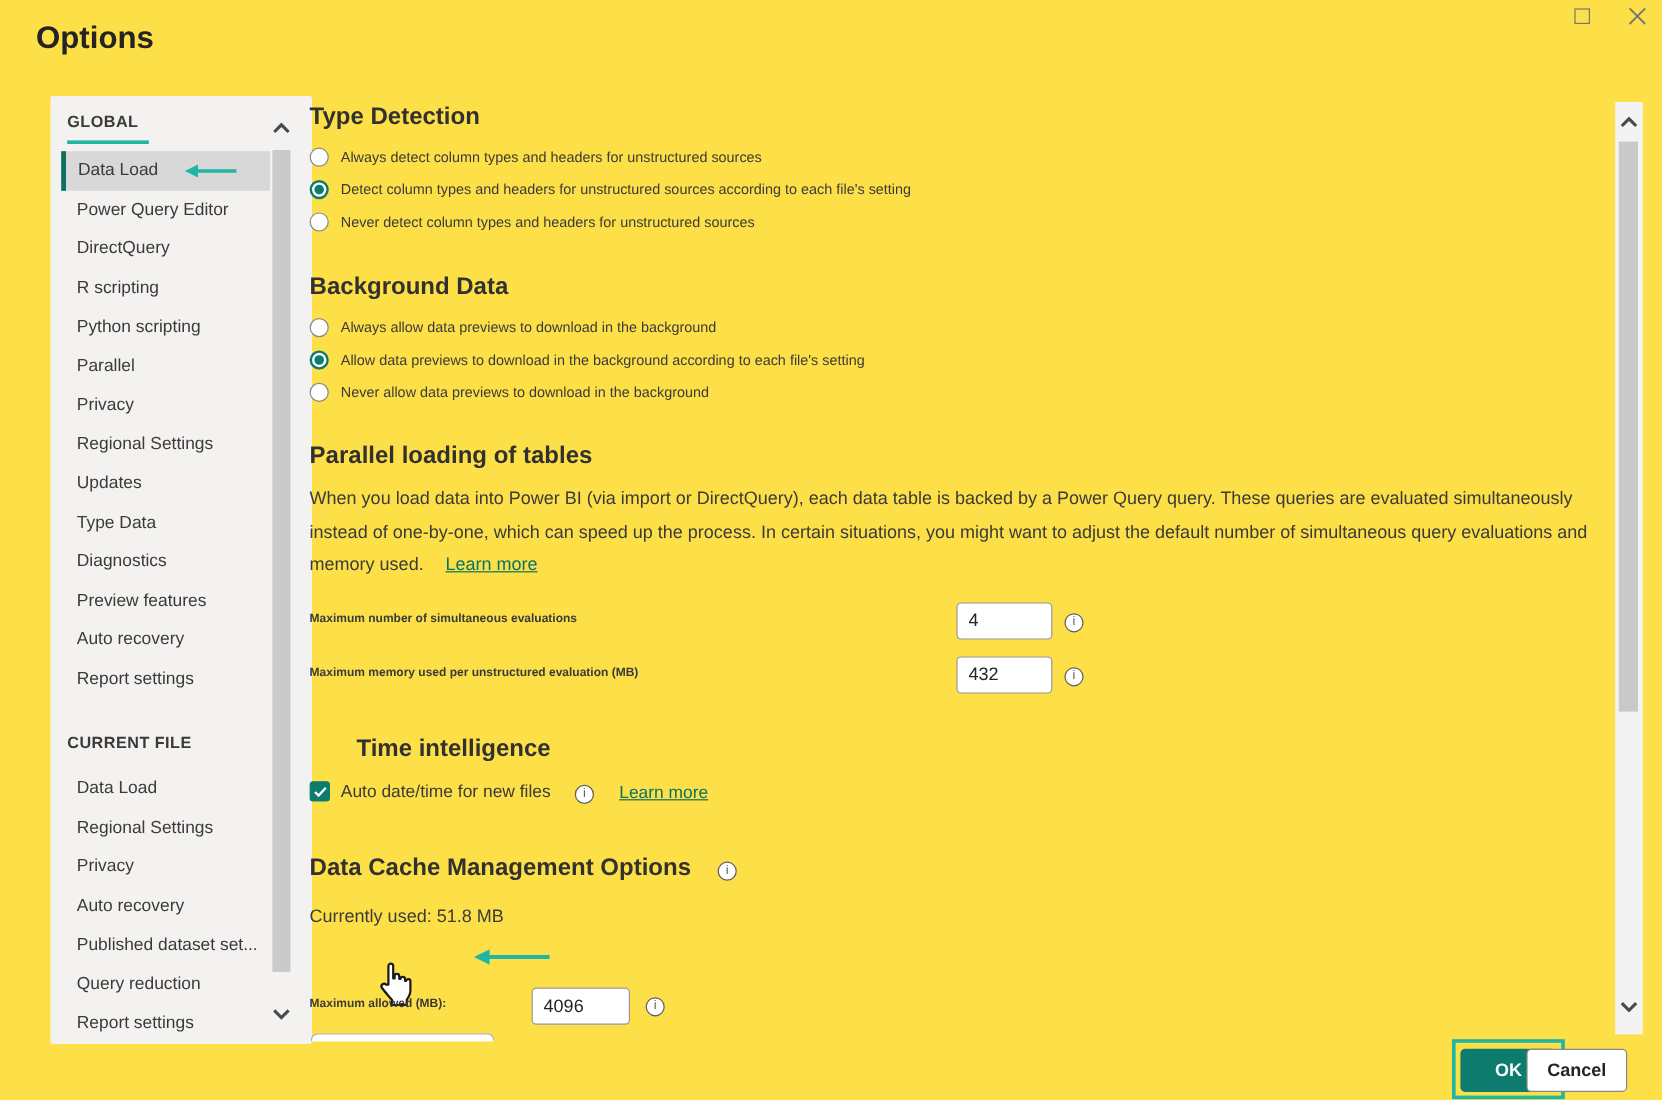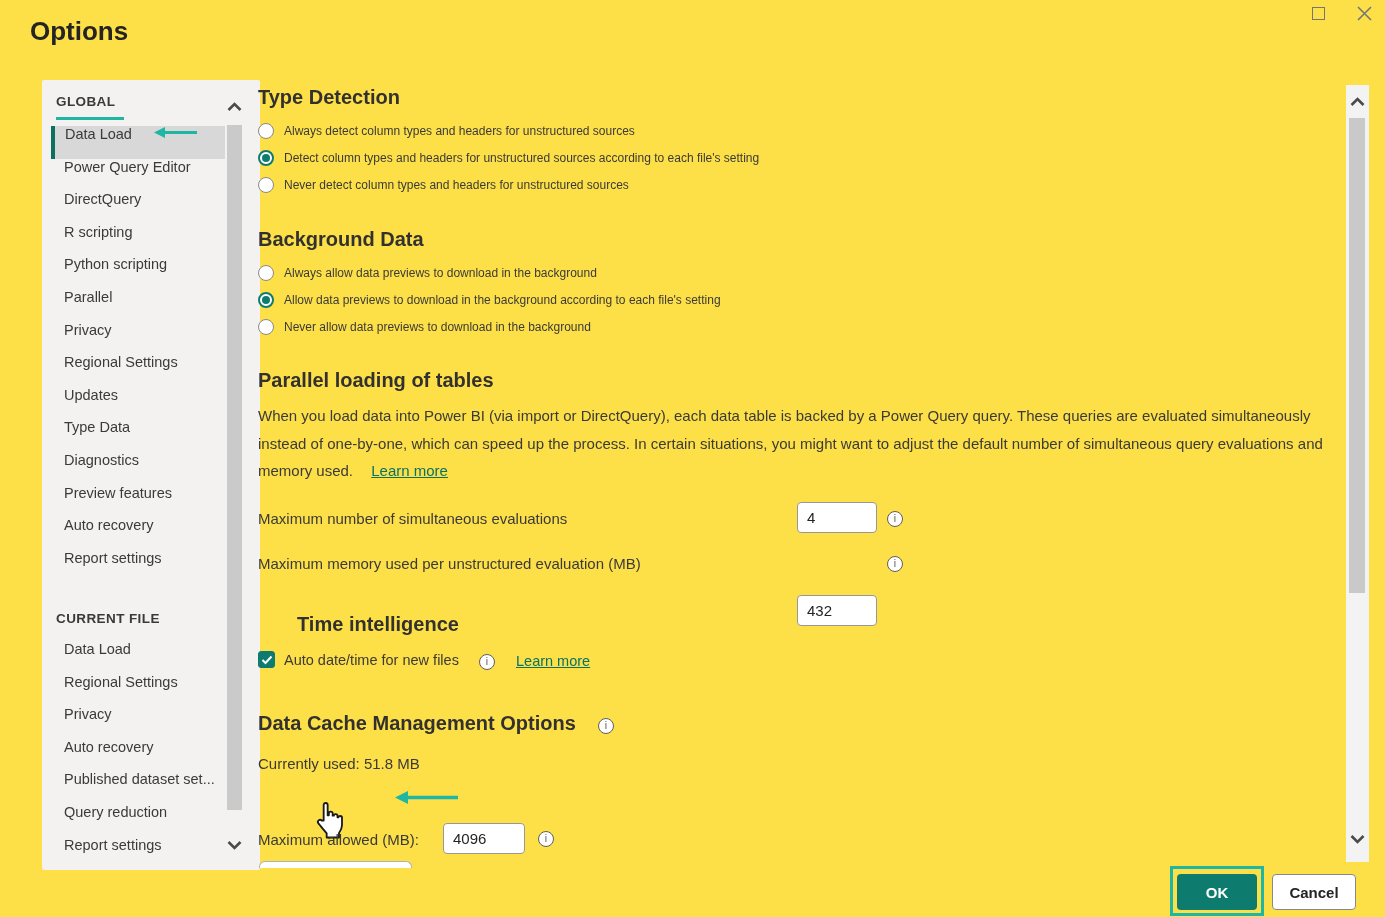--- a/index.html
+++ b/index.html
@@ -10,38 +10,38 @@
   
   .win-title { position:absolute; left:30px; top:16px; font-size:26px; font-weight:700; color:#252423; }
   .win-controls { position:absolute; right:8px; top:0; display:flex; gap:20px; align-items:center; }
   .win-btn { width:26px; height:26px; display:flex; align-items:center; justify-content:center; cursor:pointer; }
 
   
   .sidebar { position:absolute; left:32px; top:80px; width:218px; height:790px; background:#f3f2f1; border-radius:2px;margin-left:10px; }
   .sb-head { position:absolute; left:14px; font-size:13.5px; font-weight:700; letter-spacing:.4px; color:#3b3a39; }
   .sb-underline { position:absolute; left:14px; top:37px; width:68px; height:3px; background:var(--accent); }
   .sb-list { position:absolute; left:0; width:185px; }
-  .sb-item { height:32.6px; display:flex; align-items:flex-start; padding-left:22px; font-size:14.5px; color:#3b3a39; cursor:pointer; white-space:nowrap;gap:11px; }
+  .sb-item { height:32.6px; display:flex; align-items:center; padding-left:22px; font-size:14.5px; color:#3b3a39; cursor:pointer; white-space:nowrap;gap:11px; }
   .sb-item.selected { background:#d8d8d8; border-left:4px solid #0e6f63; margin-left:9px; padding-left:10px; width:174px; }
   .sb-item .annot-arrow { margin-left:10px; }
   .sb-scroll { position:absolute; left:182px; top:14px; width:22px; height:762px; }
   .sb-scroll .thumb { position:absolute; left:3px; top:31px; width:15px; height:685px; background:#cacaca; }
   .sb-scroll .chev-up { position:absolute; left:3px; top:8px; }
   .sb-scroll .chev-down { position:absolute; left:3px; bottom:6px; }
 
   
   .main { position:absolute; left:258px; top:0; width:1080px; height:917px; }
   h2.section { font-size:20px; font-weight:700; color:#323130; position:absolute; left:0; }
   .radio-row { position:absolute; left:0; display:flex; align-items:center; gap:10px; font-size:12px; cursor:pointer; }
   .radio { width:16px; height:16px; border:1px solid #8a8886; border-radius:50%; background:#fff; position:relative; flex:none; }
   .radio-row.checked .radio { border:2px solid #0e7b6f; }
   .radio-row.checked .radio::after { content:""; position:absolute; inset:2px; border-radius:50%; background:#0e7b6f; }
   .para { position:absolute; left:0; top:402px; width:1075px; font-size:15px; line-height:27.6px; color:#3b3a39; }
   .link { color:#0a7265; text-decoration:underline; cursor:pointer; }
-  .field-label { position:absolute; font-size:15px; color:#3b3a39; }
+  .field-label { position:absolute; font-size:10px; color:#3b3a39;font-weight:bold; }
   .txt-input { position:absolute; width:80px; height:31px; border:1px solid #9a9896; border-radius:4px;
     font-size:15px; padding:0 9px; color:#252423; font-family:"Liberation Sans",sans-serif; background:#fff; }
   .info { position:absolute; width:16px; height:16px; border:1.2px solid #605e5c; border-radius:50%;
     color:#605e5c; font-size:10.5px; line-height:13px; text-align:center; cursor:pointer; background:#fff; }
   .chk-row { position:absolute; display:flex; align-items:center; gap:9px; font-size:14.5px; cursor:pointer; }
   .checkbox { width:17px; height:17px; border:1px solid #8a8886; border-radius:3px; background:#fff;
     display:flex; align-items:center; justify-content:center; flex:none; }
   .checkbox.on { background:#0e7b6f; border-color:#0e7b6f; }
   .checkbox svg { display:none; }
   .checkbox.on svg { display:block; }
@@ -56,21 +56,21 @@
   .partial-control { position:absolute; left:1px; top:861px; width:153px; height:7px; background:#fff;
     border:1px solid #b3b0ad; border-bottom:none; border-radius:6px 6px 0 0; }
 
   
   .main-scroll { position:absolute; left:1346px; top:85px; width:23px; height:777px; background:#f3f3f3; }
   .main-scroll .thumb { position:absolute; left:3px; top:33px; width:16px; height:475px; background:#c9c9c9; cursor:pointer; }
   .main-scroll .chev-up { position:absolute; left:4px; top:12px; }
   .main-scroll .chev-down { position:absolute; left:4px; bottom:18px; }
 
   
-  .ok-annot { position:absolute; left:1170px; top:866px; width:94px; height:50px; border:3px solid var(--accent); }
+  .ok-annot { position:absolute; left:1210px; top:866px; width:94px; height:50px; border:3px solid var(--accent); }
   .ok-btn { position:absolute; left:4px; top:5px; width:80px; height:36px; background:#0e7b6f; border:none;
     border-radius:4px; color:#fff; font-size:15px; font-weight:700; cursor:pointer; font-family:"Liberation Sans",sans-serif; }
   .cancel-btn { position:absolute; left:1272px; top:874px; width:84px; height:36px; }
 
   .hand-cursor { position:absolute; pointer-events:none; }
   :root { --accent:#1FB6A3; }
 </style>
 </head>
 <body>
 
@@ -216,21 +216,21 @@
     <p class="para">
       <span>When you load data into Power BI (via import or DirectQuery), each data table is backed by a Power Query query. These queries are evaluated simultaneously instead of one-by-one, which can speed up the process. In certain situations, you might want to adjust the default number of simultaneous query evaluations and memory used.</span>
       <a class="link" style="margin-left:14px;">Learn more</a>
     </p>
 
     <div class="field-label" style="top:510px;">Maximum number of simultaneous evaluations</div>
     <input class="txt-input" style="left: 539px; top: 502px;" value="4">
     <div class="info" style="left:629px; top:511px;">i</div>
 
     <div class="field-label" style="top:555px;">Maximum memory used per unstructured evaluation (MB)</div>
-    <input class="txt-input" style="left: 539px; top: 547px; margin-top: 48px;" value="432">
+    <input class="txt-input" style="left: 539px; top: 547px;" value="432">
     <div class="info" style="left:629px; top:556px;">i</div>
 
     <h2 class="section" style="top:613px;margin-left:39px;">Time intelligence</h2>
     <div class="chk-row" style="top:651px;">
       <span class="checkbox on">
         <svg width="12" height="10" viewBox="0 0 12 10">
             <polyline points="1.5,5 4.5,8 10.5,1.5" fill="none" stroke="#fff" stroke-width="2"></polyline>
           </svg>
       </span>
       <span>Auto date/time for new files</span>

